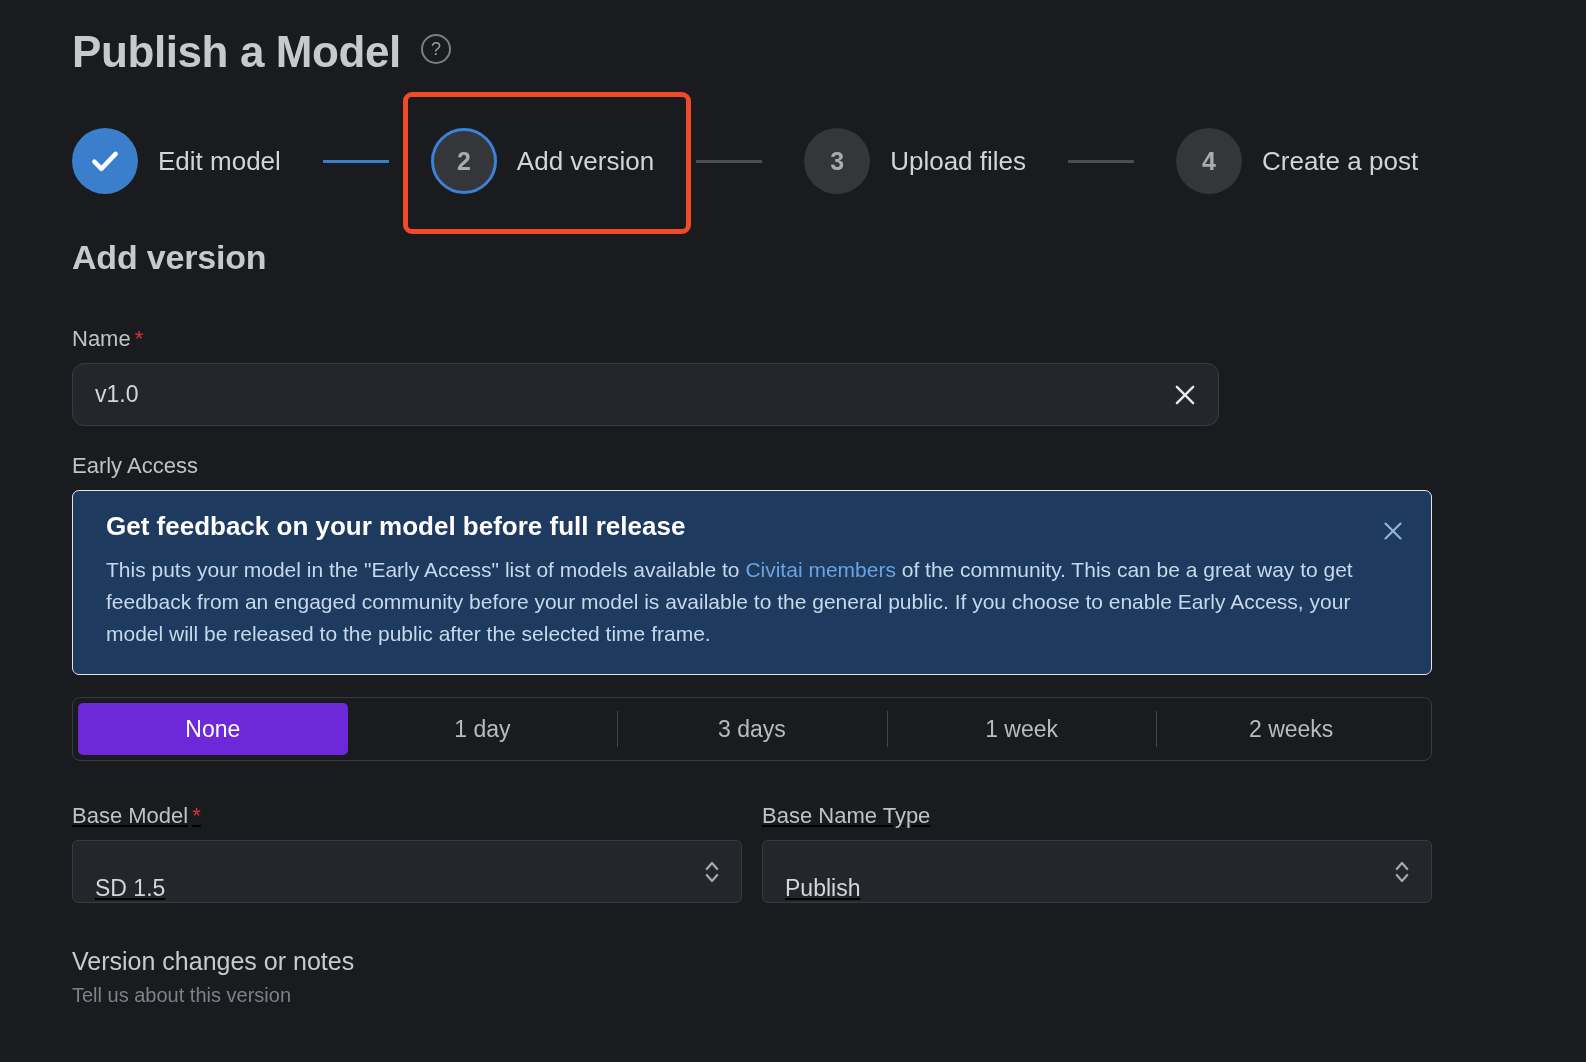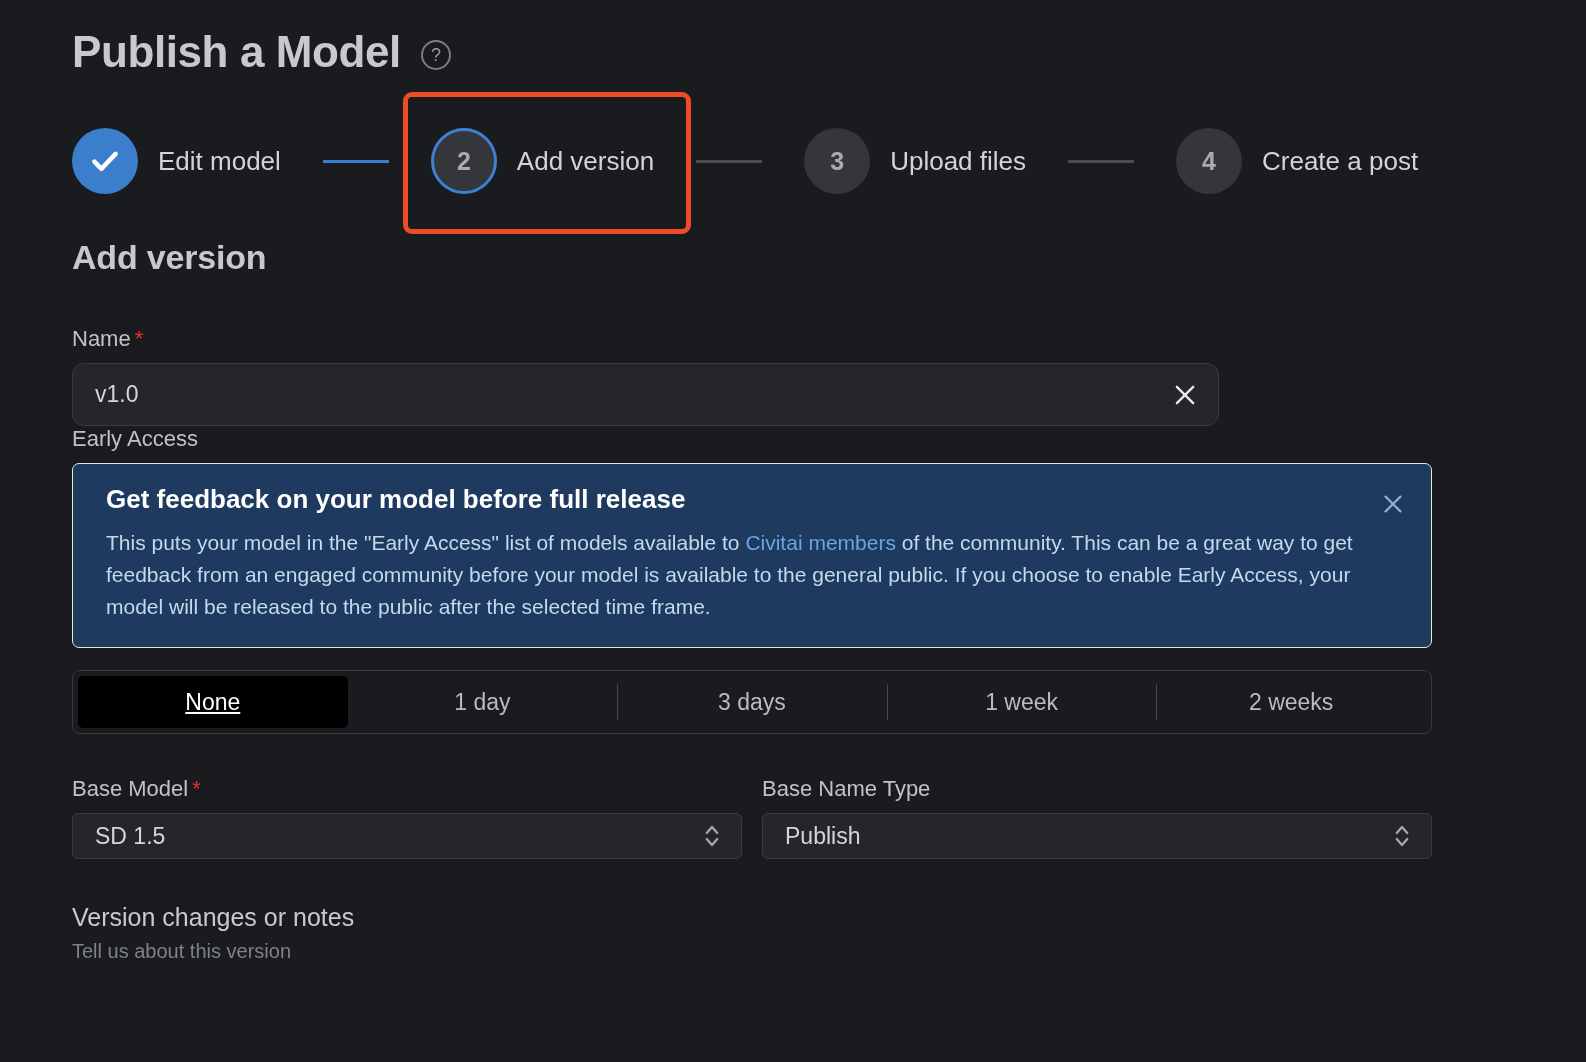--- a/index.html
+++ b/index.html
@@ -17,21 +17,20 @@
     background: #1a1b1e;
     padding: 0;
   }
 
   
   .title-row {
     position: absolute;
     left: 72px;
     top: 28px;
     display: flex;
-    align-items: center;
     gap: 20px;
   }
   .page-title {
     font-size: 44px;
     font-weight: 700;
     color: #c7c9cc;
     letter-spacing: -0.4px;
     line-height: 1.1;
   }
   .help-icon {
@@ -149,21 +148,21 @@
   }
   .clear-x {
     position: absolute;
     right: 20px;
     top: 50%;
     transform: translateY(-50%);
     width: 26px; height: 26px;
     cursor: pointer;
   }
 
-  .block { }
+  .block { margin-bottom: 27px; }
 
   
   .alert {
     position: relative;
     width: 1360px;
     background: #1e3a5f;
     border: 1px solid #e5e5e5;
     border-radius: 7px;
     padding: 20px 26px 24px 33px;
   }
@@ -209,50 +208,49 @@
     display: flex;
     align-items: center;
     justify-content: center;
     font-size: 23px;
     color: #b9bbbf;
     border-radius: 5px;
     position: relative;
     cursor: pointer;
   }
   .seg-item.selected {
-    background: #000000;
+    background: #6d28d9;
     color: #ffffff;
-    text-decoration: underline;
   }
   .seg-item.divider::before {
     content: "";
     position: absolute;
     left: 0;
     top: 8px;
     bottom: 8px;
     width: 1px;
     background: #45464c;
   }
 
   
   .cols {
     display: flex;
     gap: 20px;
     margin-top: 42px;
   }
-  .col { width: 670px; }
+  .col { width: 670px; text-decoration: underline; }
   .select-box {
     position: relative;
     width: 100%;
-    height: 46px;
+    height: 63px;
     background: #25262b;
     border: 1px solid #3a3b41;
     border-radius: 6px;
     display: flex;
-    align-items: center;
+    align-items: flex-end;
     padding: 0 22px;
     cursor: pointer;
   }
   .select-box .value {
     font-size: 23px;
     color: #d4d6d9;
   }
   .select-chevrons {
     position: absolute;
     right: 20px;

